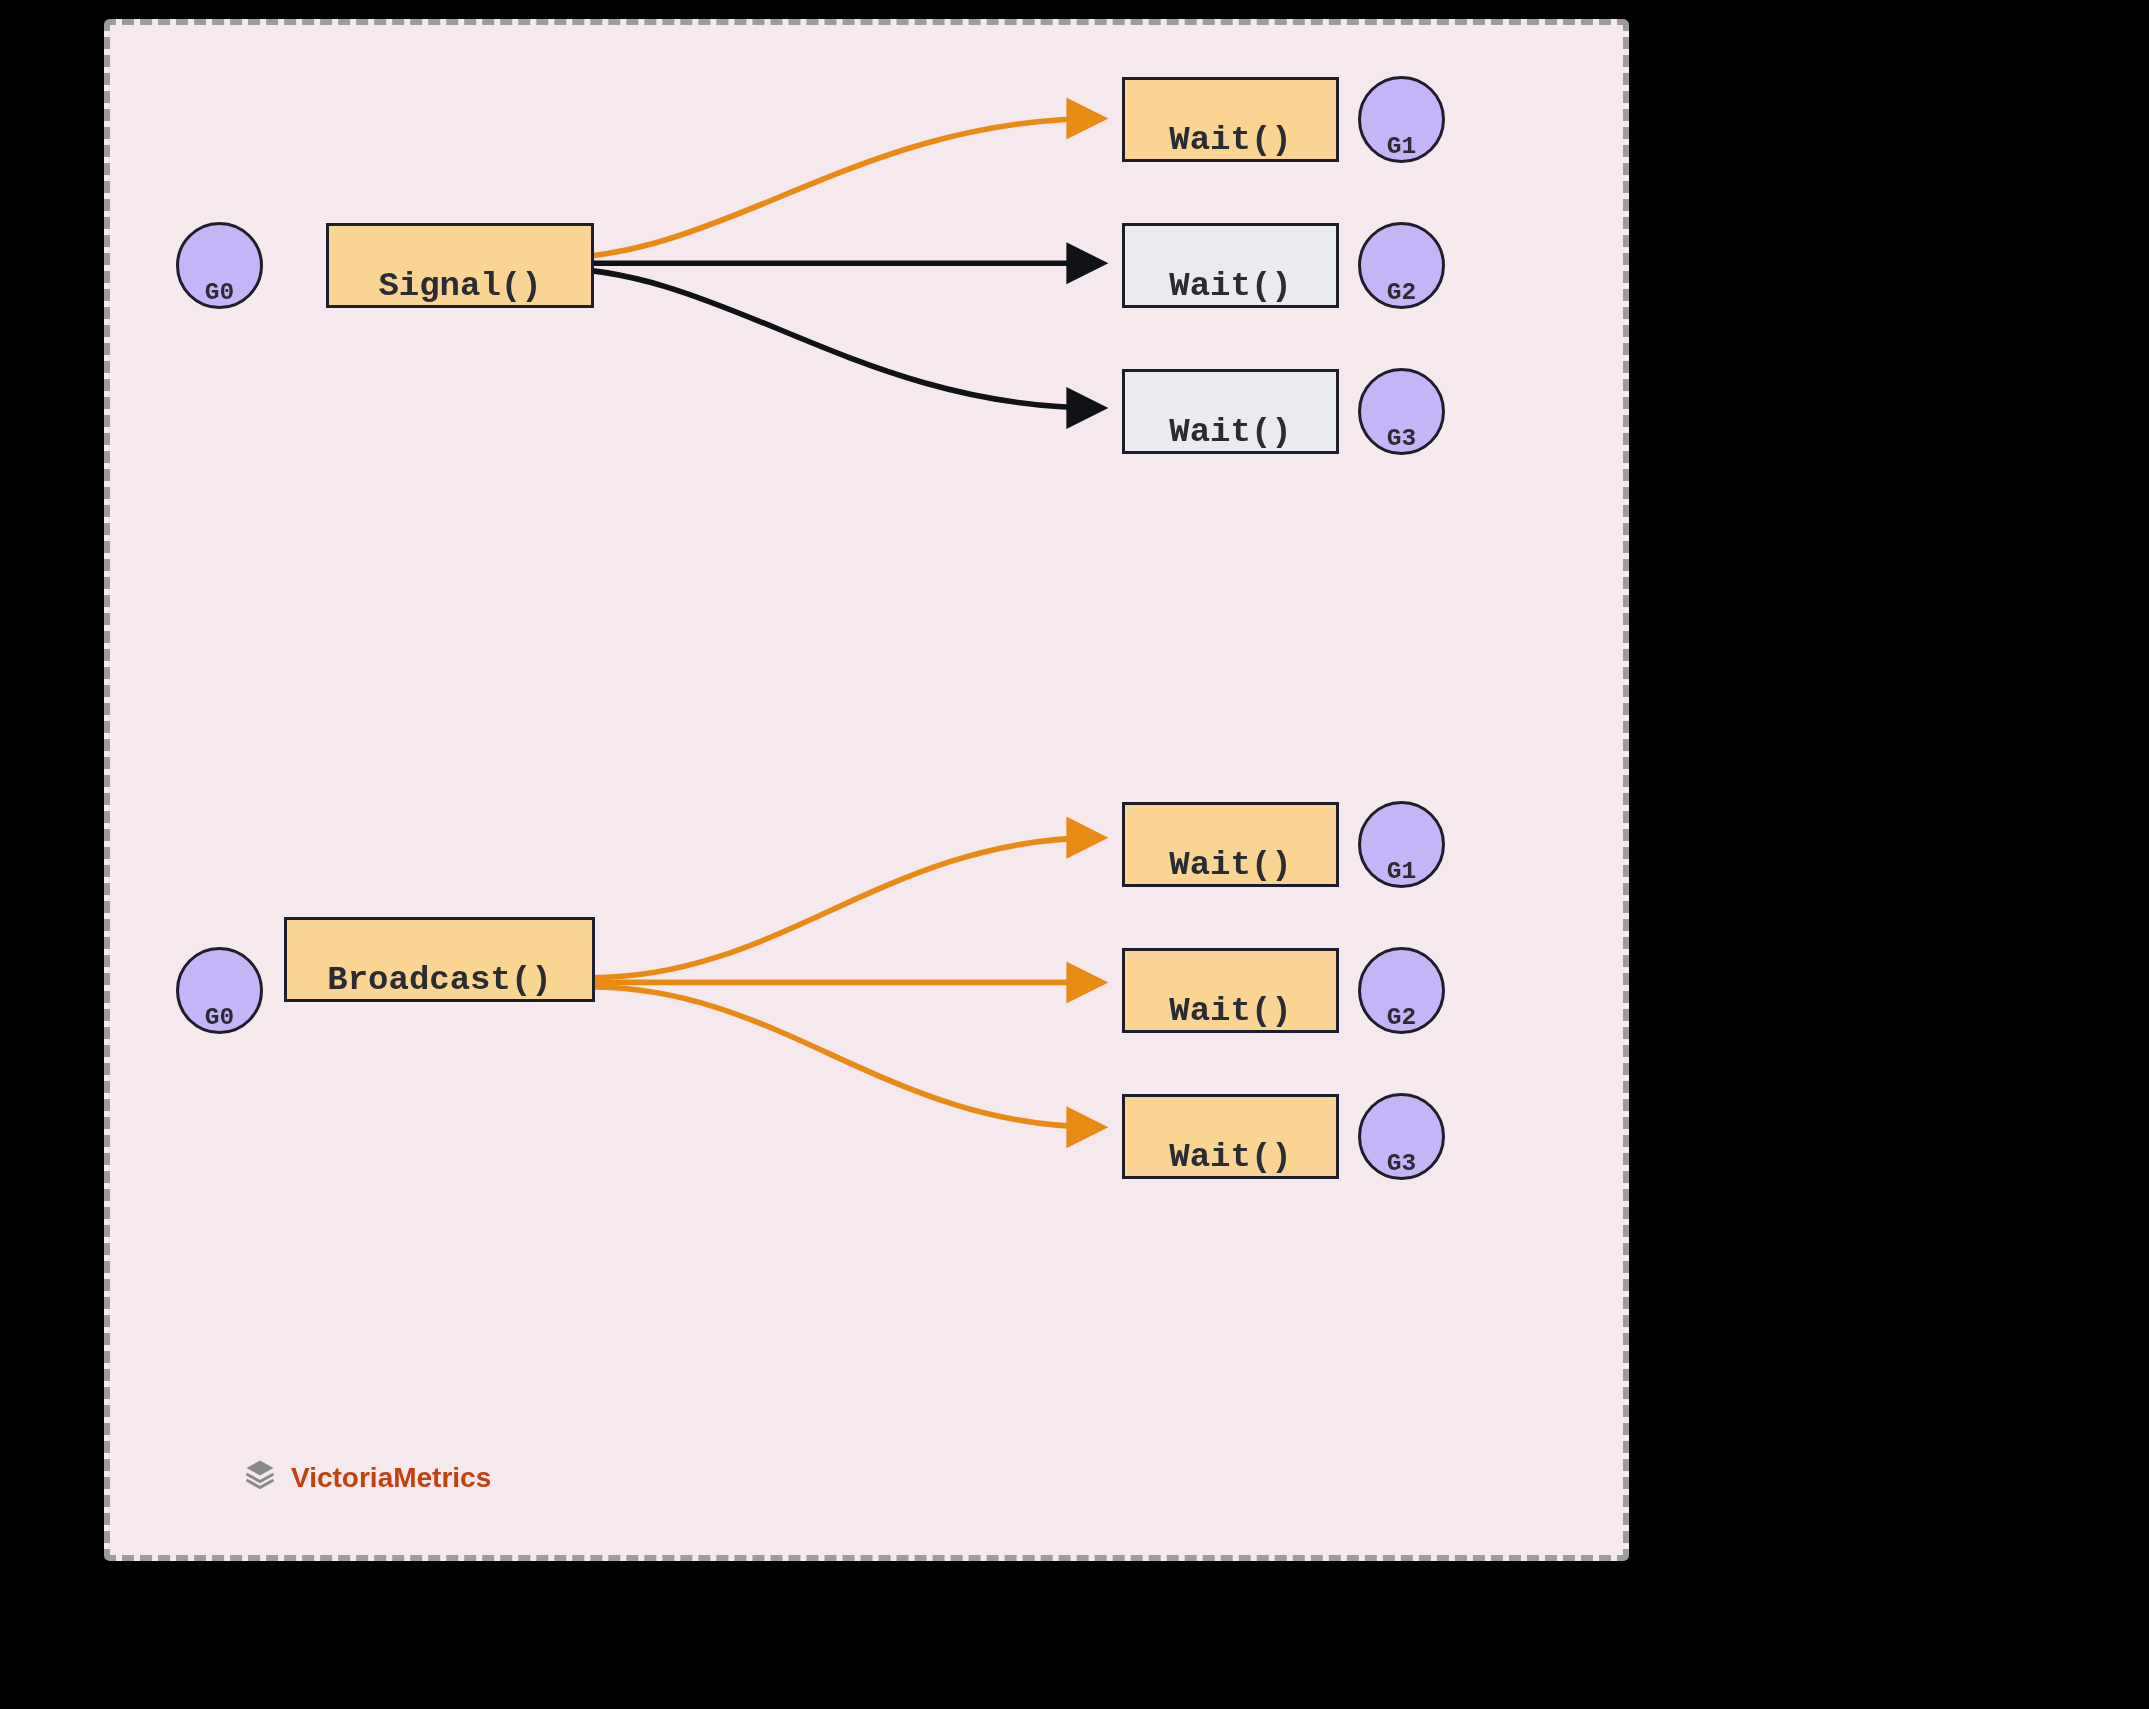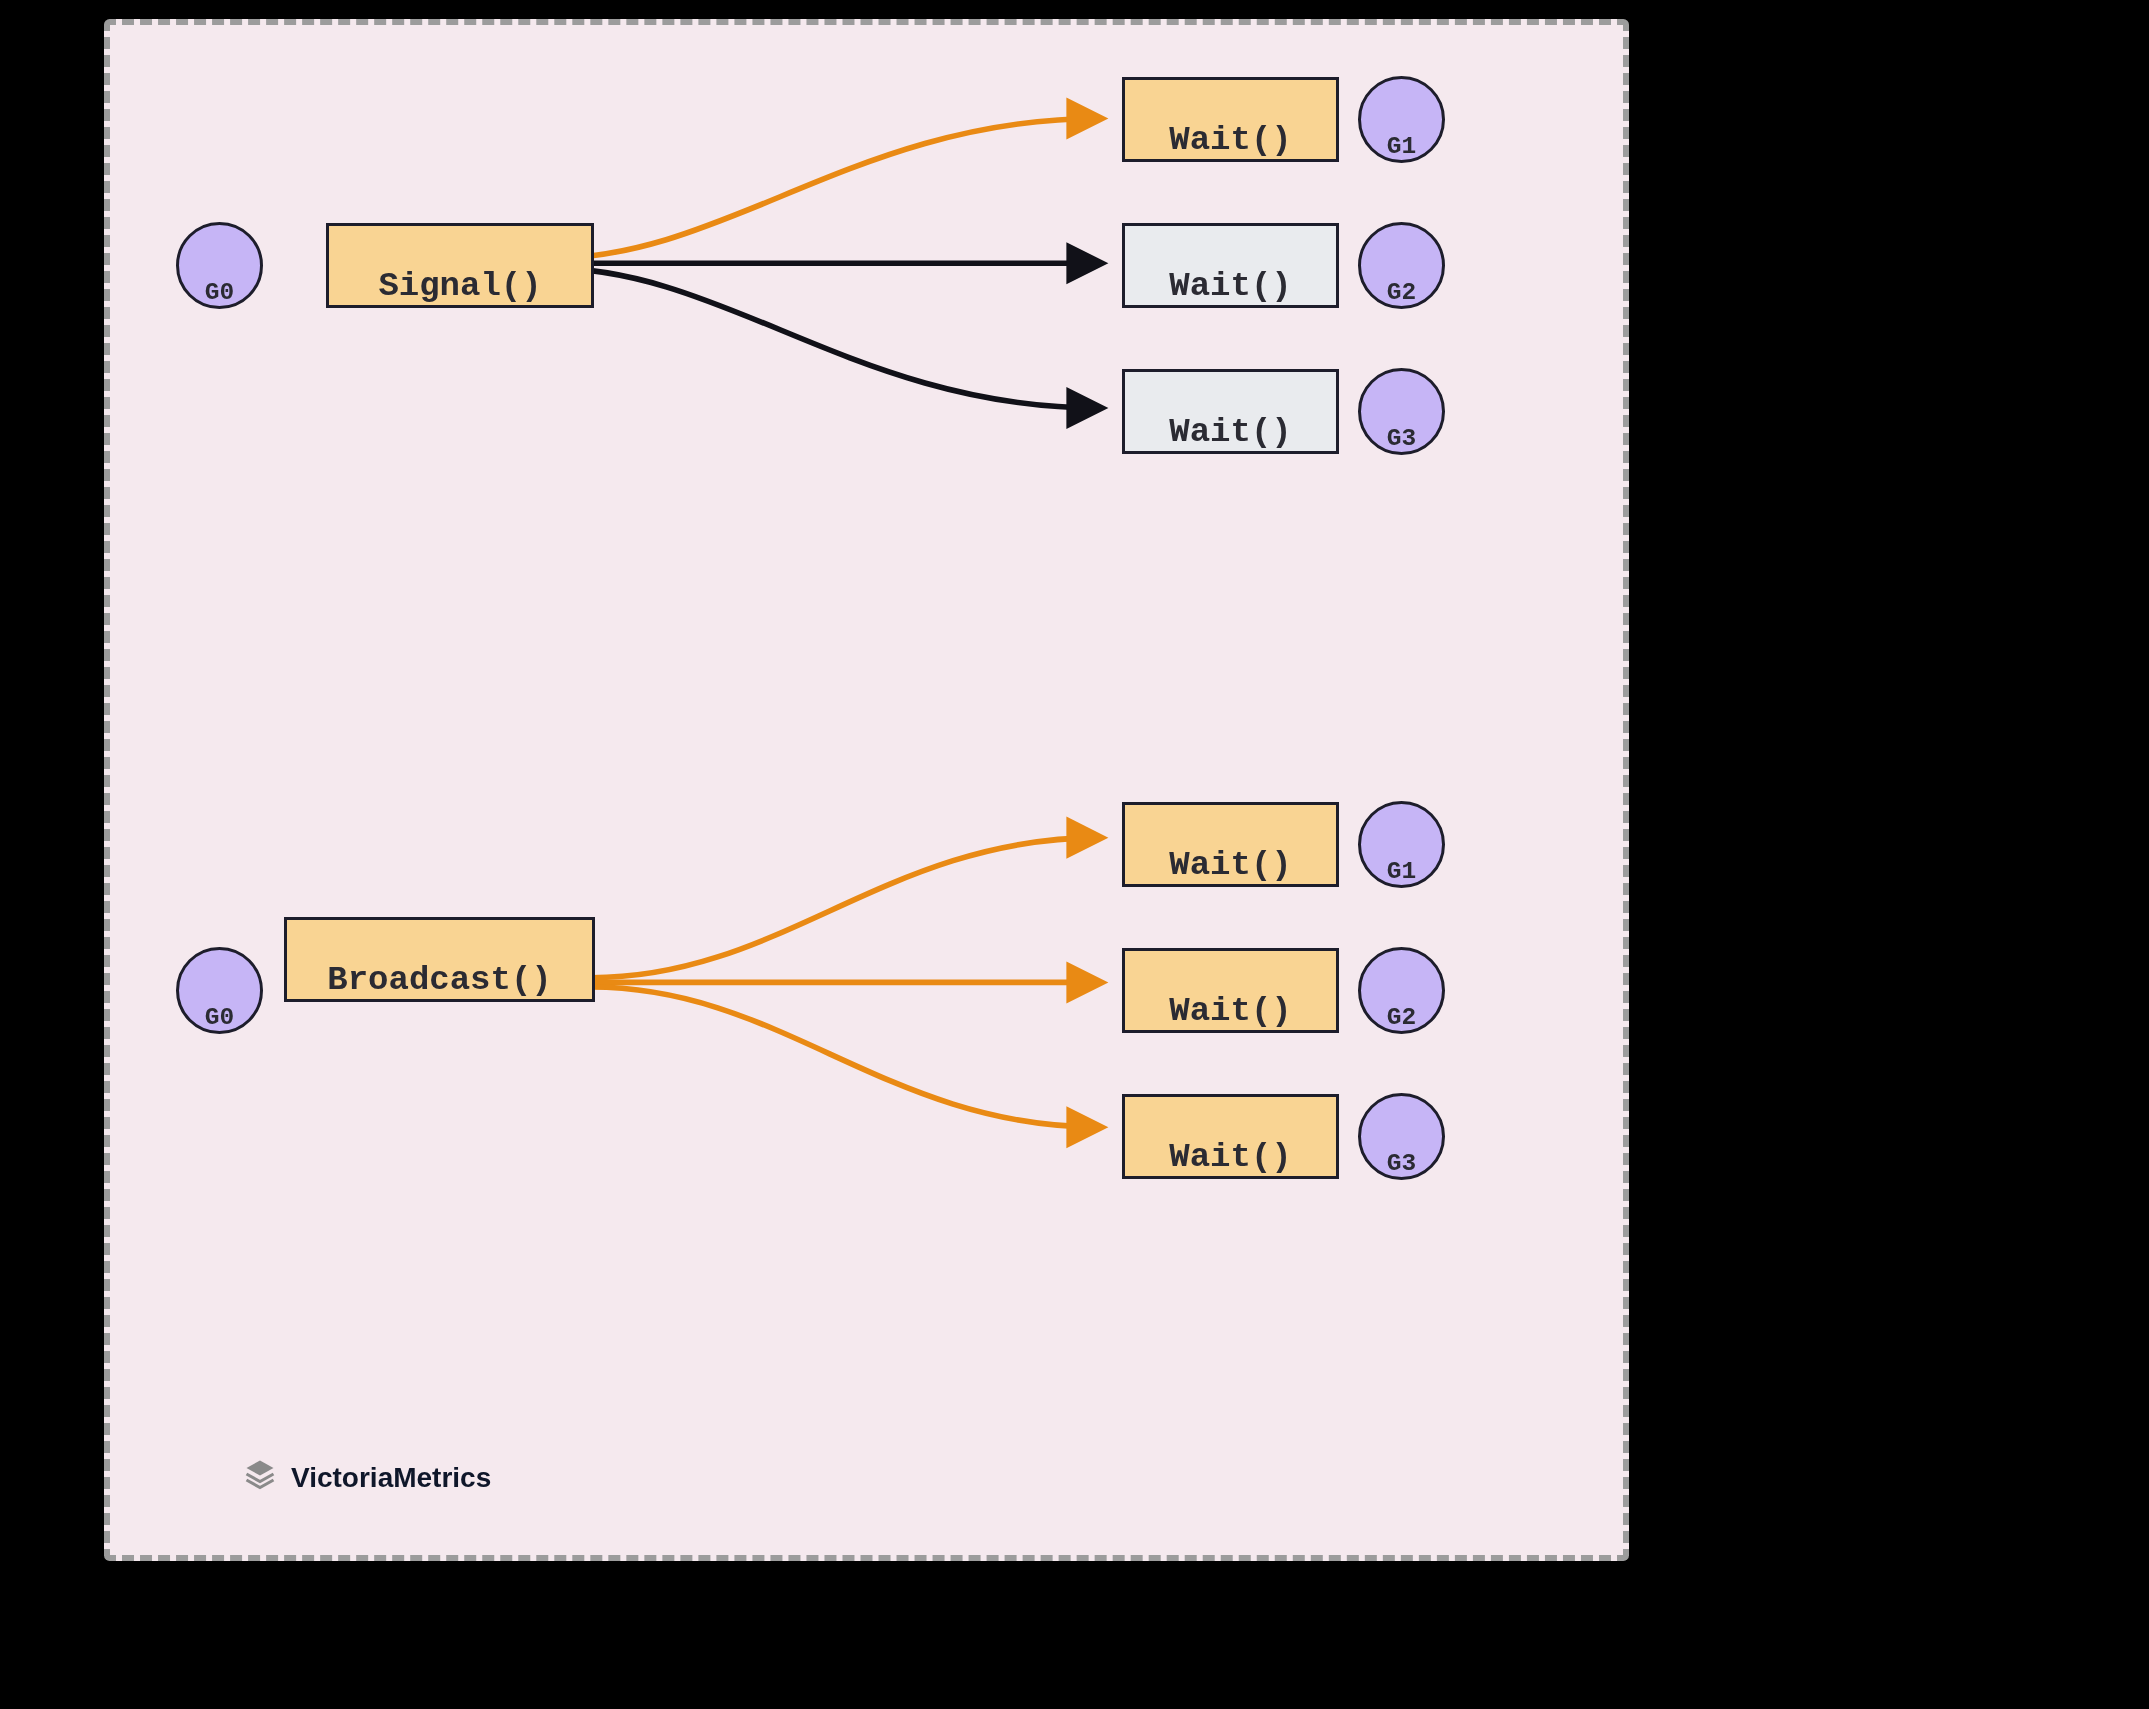--- a/index.html
+++ b/index.html
@@ -55,21 +55,21 @@
     font-weight: 600;
     color: #2b2b33;
   }
   .branding {
     position: absolute;
     left: 132px;
     bottom: 56px;
     display: flex;
     align-items: center;
     gap: 13px;
-    color: #0f172a;
+    color: #c2410c;
     font-family: Arial, Helvetica, sans-serif;
     font-size: 28px;
     font-weight: 700;
   }
 </style>
 </head>
 <body>
 
 <div class="stage">
   <div class="panel">

